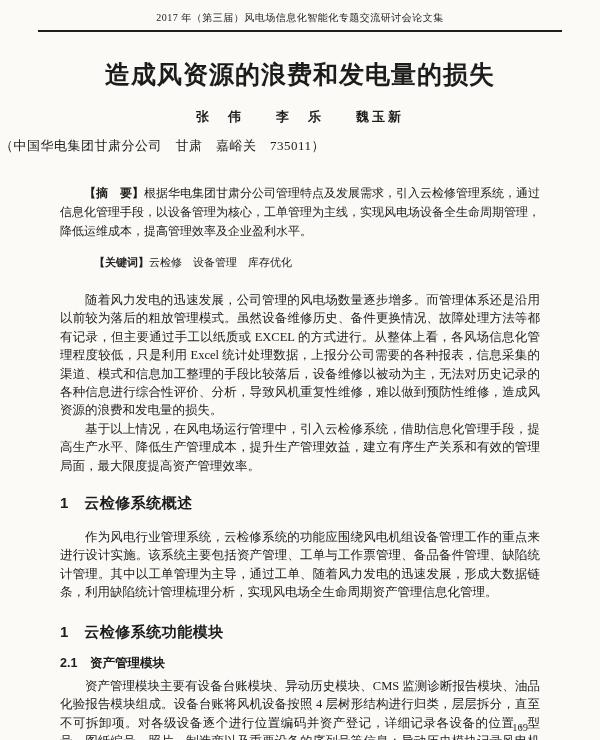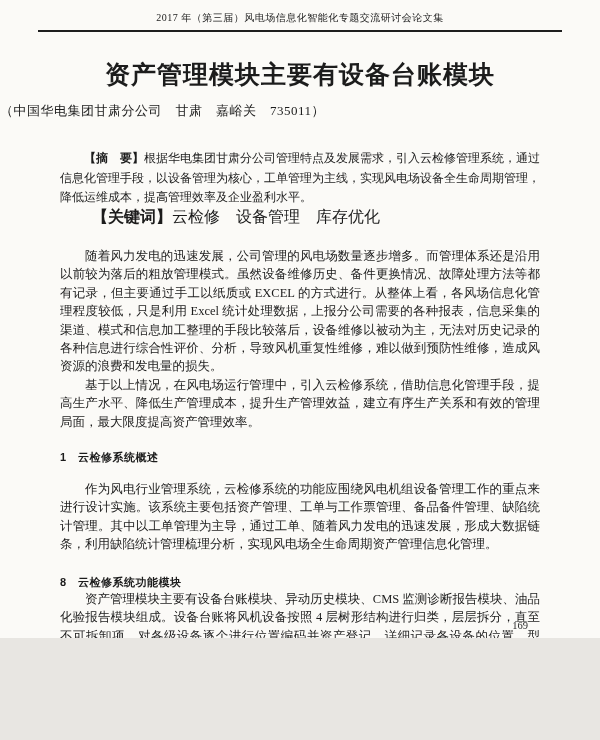--- a/index.html
+++ b/index.html
@@ -1,19 +1,19 @@
 <!DOCTYPE html>
 <html><head>
 <meta charset="utf-8">
 <style>
   html, body { margin: 0; padding: 0; background: #e8e6e2; }
   .page {
     position: relative;
     width: 600px;
-    height: 638px;
+    height: 740px;
     margin: 0 auto;
     background: #fbfaf7;
     color: #1c1c1c;
     font-family: "Liberation Serif", "DejaVu Serif", serif;
     overflow: hidden;
     box-sizing: border-box;
   }
   .header-text {
     padding-top: 11px;
     text-align: center;
@@ -55,39 +55,39 @@
   }
   .abstract {
     margin: 29px 0 0 0;
     font-size: 12px;
     line-height: 19px;
     text-align: justify;
     text-indent: 2em;
   }
   .inline-label {
     font-weight: bold;
-    font-family: Liberation Mono, monospace;
+    font-family: Liberation Sans, sans-serif;
   }
   .keywords {
-    margin: 0;
-    font-size: 16px;
+    margin: 12px;
+    font-size: 11px;
     line-height: 19px;
     text-indent: 2em;
   }
   .body-para {
     margin: 0;
     font-size: 12.5px;
     line-height: 18.4px;
     text-align: justify;
     text-indent: 2em;
   }
   .para-intro-1 { margin-top: 19px; }
   .sec-heading {
     margin: 19px 0 15px 0;
-    font-size: 11px;
+    font-size: 15px;
     font-weight: bold;
     font-family: "Liberation Sans", "DejaVu Sans", sans-serif;
     letter-spacing: 0.5px;
   }
   .sec2-heading { margin-top: 21px; margin-bottom: 0; }
   .subsec-heading {
     margin: 13px 0 5px 0;
     font-size: 12.5px;
     font-weight: bold;
     font-family: "Liberation Sans", "DejaVu Sans", sans-serif;
@@ -101,41 +101,43 @@
   }
 </style>
 </head>
 <body>
 
 <div class="page">
 
   <div class="header-text">2017 年（第三届）风电场信息化智能化专题交流研讨会论文集</div>
   <hr class="header-rule">
 
-  <h1 class="paper-title">资产管理模块主要有设备台账模块</h1>
+  <h1 class="paper-title">造成风资源的浪费和发电量的损失</h1>
 
+  <div class="authors">张　伟　　李　乐　　魏玉新</div>
 
   <div class="affiliation">（中国华电集团甘肃分公司　甘肃　嘉峪关　735011）</div>
 
   <div class="content">
 
     <p class="abstract"><span class="inline-label">【摘　要】</span><span>根据华电集团甘肃分公司管理特点及发展需求，引入云检修管理系统，通过信息化管理手段，以设备管理为核心，工单管理为主线，实现风电场设备全生命周期管理，降低运维成本，提高管理效率及企业盈利水平。</span></p>
 
     <p class="keywords"><span class="inline-label">【关键词】</span><span>云检修　设备管理　库存优化</span></p>
 
     <p class="body-para para-intro-1">随着风力发电的迅速发展，公司管理的风电场数量逐步增多。而管理体系还是沿用以前较为落后的粗放管理模式。虽然设备维修历史、备件更换情况、故障处理方法等都有记录，但主要通过手工以纸质或 EXCEL 的方式进行。从整体上看，各风场信息化管理程度较低，只是利用 Excel 统计处理数据，上报分公司需要的各种报表，信息采集的渠道、模式和信息加工整理的手段比较落后，设备维修以被动为主，无法对历史记录的各种信息进行综合性评价、分析，导致风机重复性维修，难以做到预防性维修，造成风资源的浪费和发电量的损失。</p>
 
     <p class="body-para">基于以上情况，在风电场运行管理中，引入云检修系统，借助信息化管理手段，提高生产水平、降低生产管理成本，提升生产管理效益，建立有序生产关系和有效的管理局面，最大限度提高资产管理效率。</p>
 
     <h2 class="sec-heading">1　云检修系统概述</h2>
 
     <p class="body-para">作为风电行业管理系统，云检修系统的功能应围绕风电机组设备管理工作的重点来进行设计实施。该系统主要包括资产管理、工单与工作票管理、备品备件管理、缺陷统计管理。其中以工单管理为主导，通过工单、随着风力发电的迅速发展，形成大数据链条，利用缺陷统计管理梳理分析，实现风电场全生命周期资产管理信息化管理。</p>
 
-    <h2 class="sec-heading sec2-heading">8　云检修系统功能模块</h2>
+    <h2 class="sec-heading sec2-heading">1　云检修系统功能模块</h2>
 
+    <h3 class="subsec-heading">2.1　资产管理模块</h3>
 
     <p class="body-para">资产管理模块主要有设备台账模块、异动历史模块、CMS 监测诊断报告模块、油品化验报告模块组成。设备台账将风机设备按照 4 层树形结构进行归类，层层拆分，直至不可拆卸项。对各级设备逐个进行位置编码并资产登记，详细记录各设备的位置，型号，图纸编号、照片、制造商以及重要设备的序列号等信息；异动历史模块记录风电机组重大维修历史；CMS 监测诊断报告模块与油品</p>
 
   </div>
 
   <div class="page-number">169</div>
 
 </div>
 
 </body></html>

